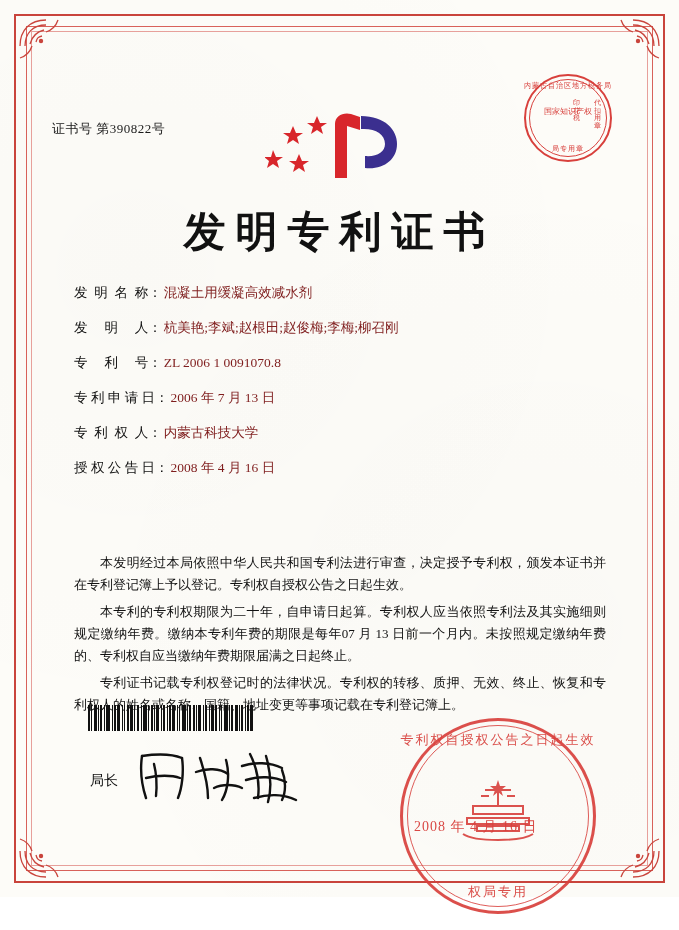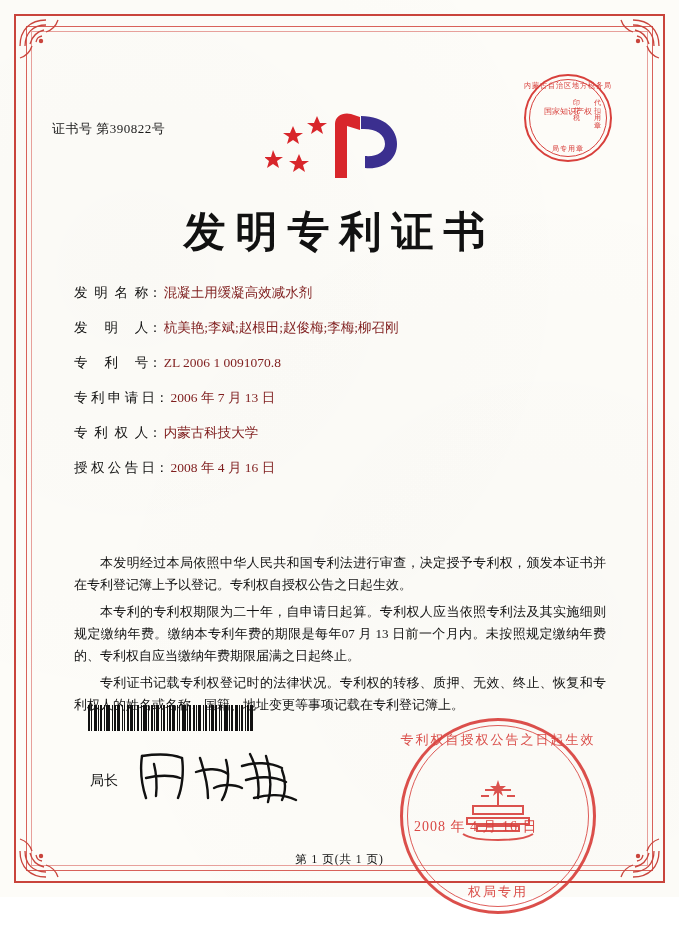--- a/index.html
+++ b/index.html
@@ -575,15 +575,14 @@
           <path d="M8 58 C20 66 66 66 78 58"></path>
         </g>
         <g fill="#d8403c">
           <polygon points="43,4 45,10 51,10 46,14 48,20 43,16 38,20 40,14 35,10 41,10"></polygon>
         </g>
       </svg>
     </div>
   </div>
   <div class="seal-date">2008 年 4 月 16 日</div>
 
-  <div class="page-footer">第 1 页(共  1 页)</div>
 
 </div>
 
 </body></html>

